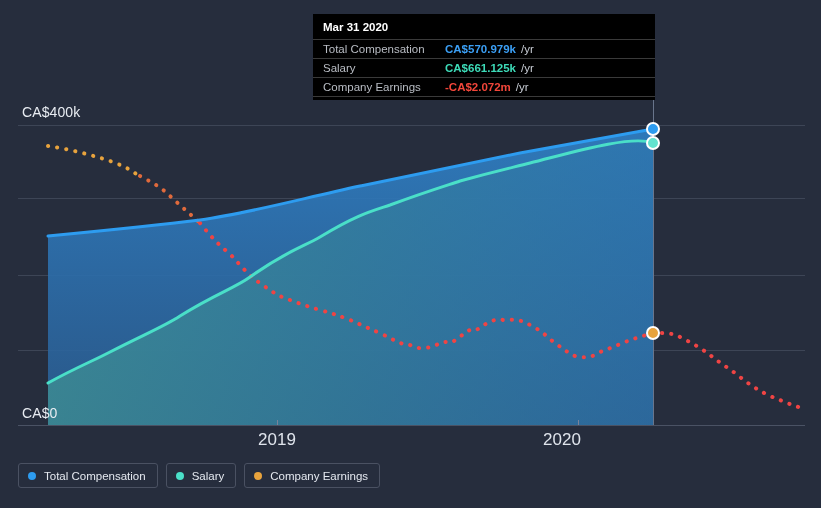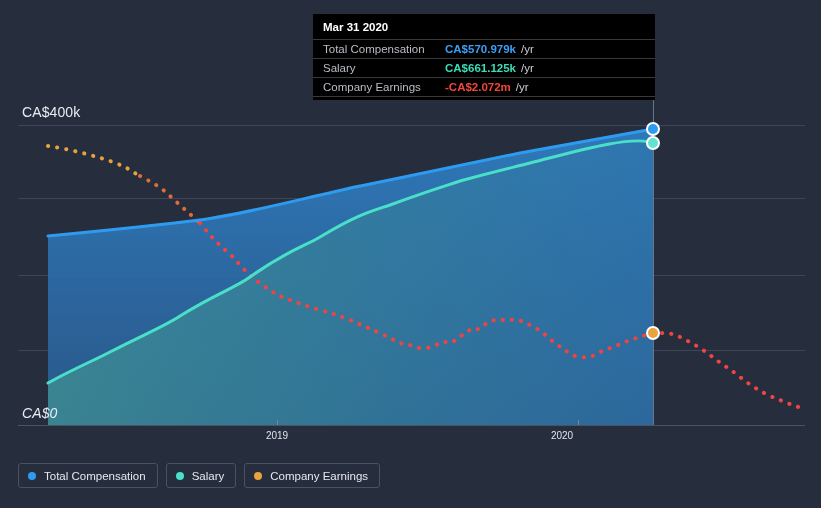--- a/index.html
+++ b/index.html
@@ -24,25 +24,25 @@
   }
   
   .y-label {
     position: absolute;
     font-size: 14px;
     color: #e8ecf2;
     letter-spacing: .1px;
     white-space: nowrap;
   }
   #y-top  { left: 22px; top: 104px; }
-  #y-zero { left: 22px; top: 405px; font-style: italic; }
+  #y-zero { left: 22px; top: 405px; }
   
   .x-label {
     position: absolute;
-    font-size: 10px;
+    font-size: 17px;
     color: #dfe4ec;
     transform: translateX(-50%);
     white-space: nowrap;
   }
   
   #tooltip {
     position: absolute;
     left: 313px;
     top: 14px;
     width: 342px;

